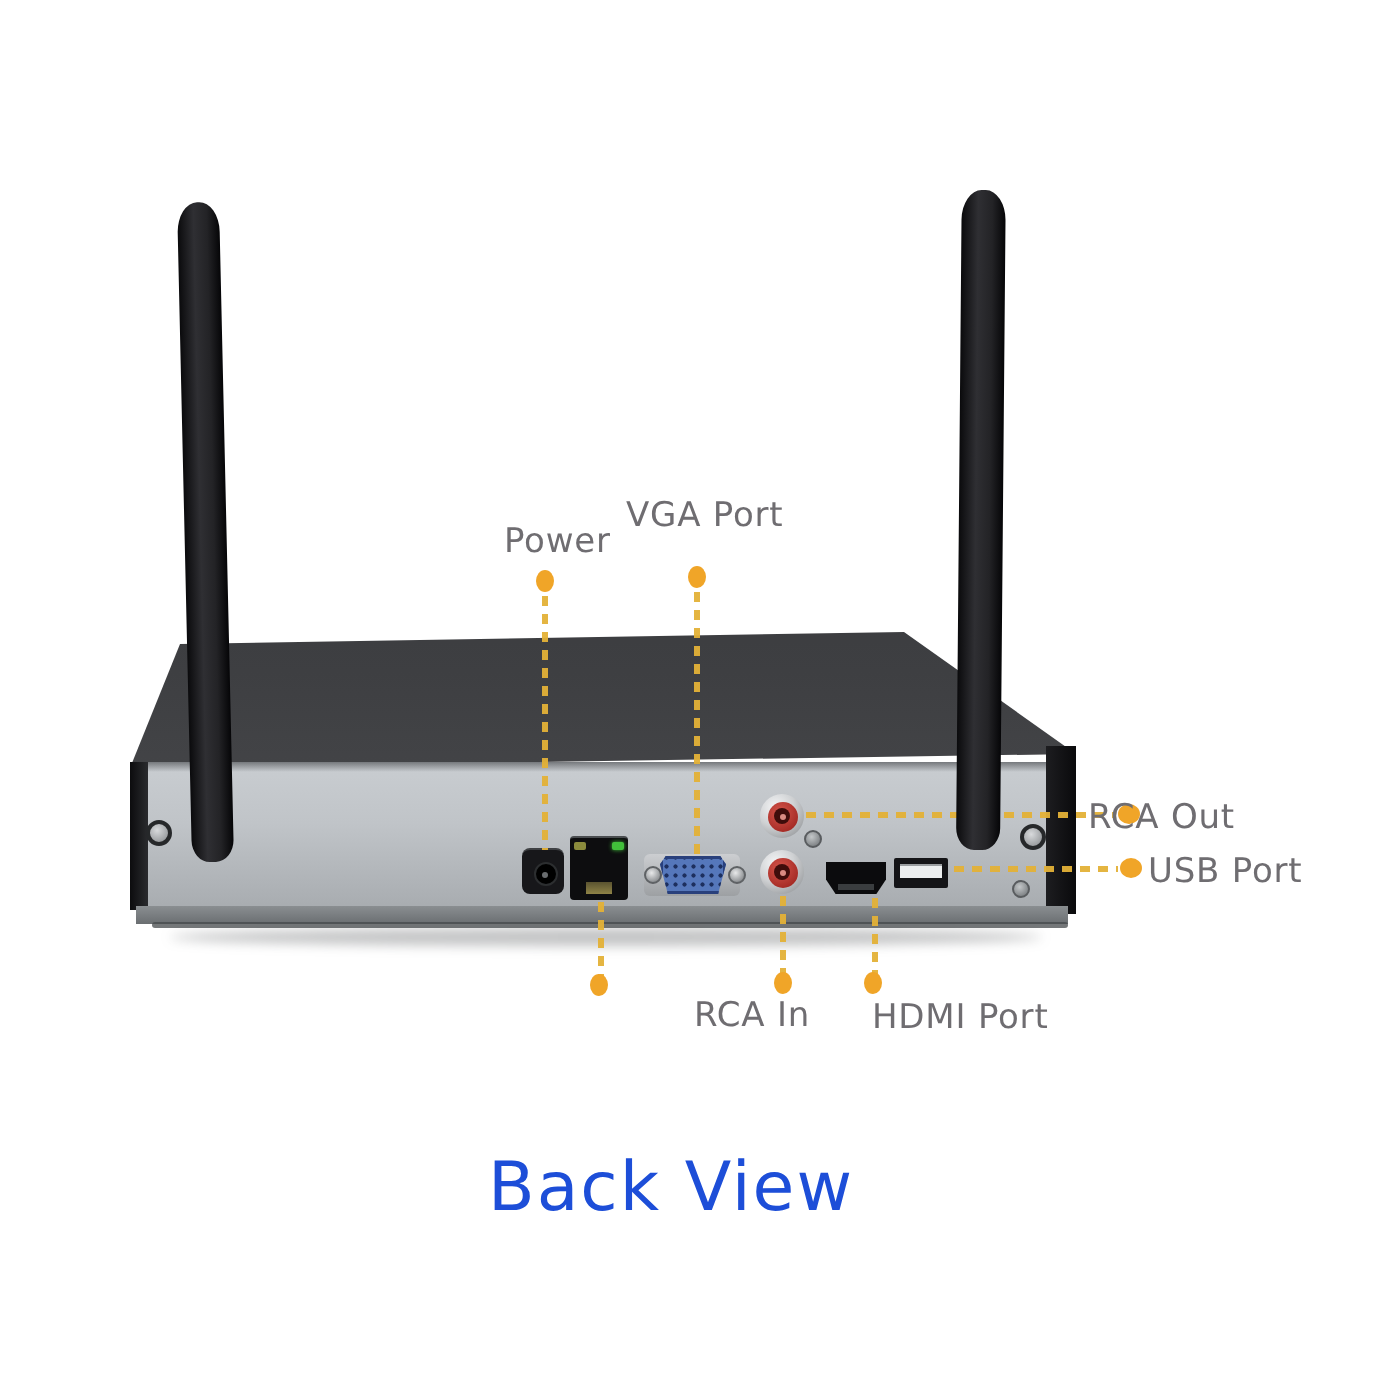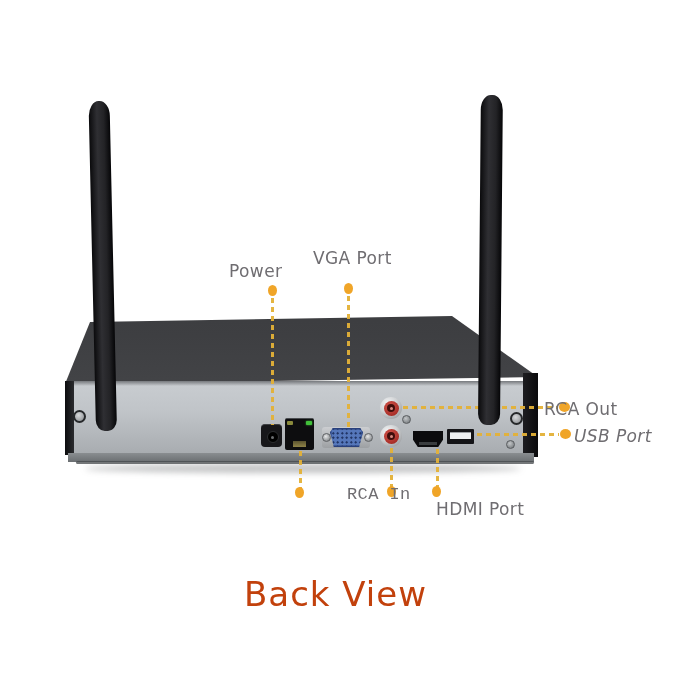--- a/index.html
+++ b/index.html
@@ -85,21 +85,21 @@
   
   .vline{position:absolute;width:3px;z-index:4;
     background-image:repeating-linear-gradient(180deg,rgba(227,177,55,.95) 0 5px,rgba(0,0,0,0) 5px 9px);}
   .hline{position:absolute;height:3px;z-index:4;
     background-image:repeating-linear-gradient(90deg,rgba(227,177,55,.95) 0 5px,rgba(0,0,0,0) 5px 9px);}
   .dot{position:absolute;width:9px;height:11px;border-radius:50%;background:#f0a528;z-index:6;}
   .dot-h{width:11px;height:10px;}
   .lbl{position:absolute;font-size:17px;color:#6f6d71;letter-spacing:.4px;
     white-space:nowrap;z-index:6;}
   .caption{position:absolute;left:244px;top:574px;font-size:34px;letter-spacing:1px;
-    color:#c2410c;white-space:nowrap;z-index:6;}
+    color:#1d4ed8;white-space:nowrap;z-index:6;}
 </style>
 </head>
 <body>
 
 <div class="stage">
 
   <div class="device-shadow"></div>
   <div class="device-top"></div>
   <div class="back-panel"></div>
   <div class="panel-left-strip"></div>
@@ -162,22 +162,22 @@
   <div class="antenna antenna-right"></div>
 
   <div class="dot" style="left:268px;top:285px;"></div>
   <div class="dot" style="left:344px;top:283px;"></div>
   <div class="dot" style="left:295px;top:487px;"></div>
   <div class="dot" style="left:387px;top:486px;"></div>
   <div class="dot" style="left:432px;top:486px;"></div>
   <div class="dot dot-h" style="left:559px;top:402px;"></div>
   <div class="dot dot-h" style="left:560px;top:429px;"></div>
 
-  <div class="lbl" style="left:229px;top:261px;">Power</div>
+  <div class="lbl" style="left:252px;top:261px;">Power</div>
   <div class="lbl" style="left:313px;top:248px;">VGA Port</div>
-  <div class="lbl" style="left:347px;top:485px;font-family:Liberation Mono, monospace;">RCA In</div>
+  <div class="lbl" style="left:347px;top:498px;">RCA In</div>
   <div class="lbl" style="left:436px;top:499px;">HDMI Port</div>
   <div class="lbl" style="left:544px;top:399px;">RCA Out</div>
-  <div class="lbl" style="left:574px;top:426px;font-style:italic;">USB Port</div>
+  <div class="lbl" style="left:574px;top:426px;">USB Port</div>
 
   <div class="caption">Back View</div>
 
 </div>
 
 </body></html>

